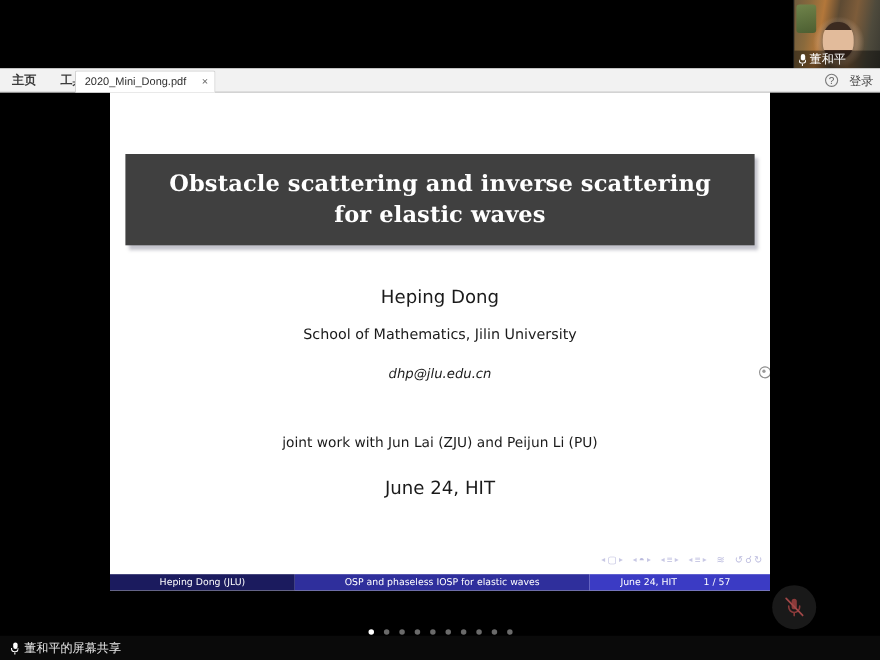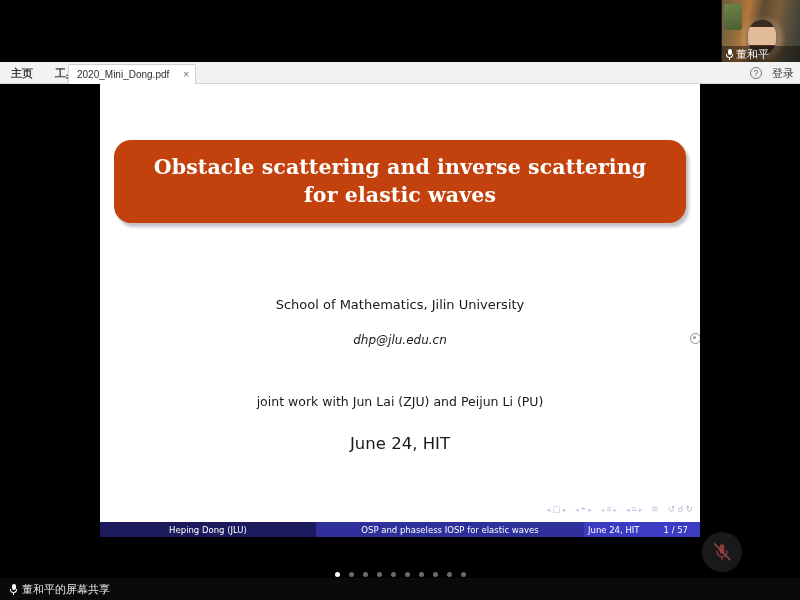--- a/index.html
+++ b/index.html
@@ -192,22 +192,22 @@
     box-sizing: border-box;
     overflow: hidden;
   }
 
   .title-box {
     position: absolute;
     left: 14px;
     top: 56px;
     width: 572px;
     height: 83px;
-    background: #c2410c;
-    border-radius: 17px;
+    background: #404040;
+    border-radius: 0;
     box-shadow: 3px 4px 3px rgba(120,120,140,0.45);
     display: flex;
     align-items: center;
     justify-content: center;
   }
   .title-text {
     color: #ffffff;
     font-family: "DejaVu Serif", serif;
     font-weight: bold;
     font-size: 20.5px;
@@ -294,21 +294,21 @@
     font-family: "DejaVu Sans", sans-serif;
   }
   .beamer-foot .seg {
     display: flex;
     align-items: center;
     justify-content: center;
     height: 15px;
     white-space: nowrap;
     overflow: hidden;
   }
-  .foot-a { width: 216px; background: #1b1b5e; }
+  .foot-a { width: 168px; background: #1b1b5e; }
   .foot-b { width: 268px; background: #2f2f9c; }
   .foot-c { flex: 1; background: #3b3bc4; justify-content: flex-end; padding-right: 8px; gap: 24px; }
 
   
   .cursor-ring {
     position: absolute;
     left: 590px;
     top: 249px;
     width: 9px; height: 9px;
     border: 1px solid #8d8d8d;
@@ -407,20 +407,21 @@
     </div>
   </div>
 
   <div id="slide">
 
     <div class="title-box">
       <div class="title-text">Obstacle scattering and inverse scattering
 for elastic waves</div>
     </div>
 
+    <div class="author">Heping Dong</div>
     <div class="affil">School of Mathematics, Jilin University</div>
     <div class="email">dhp@jlu.edu.cn</div>
     <div class="joint">joint work with Jun Lai (ZJU) and Peijun Li (PU)</div>
     <div class="date">June 24, HIT</div>
 
     <div class="cursor-ring"></div>
 
     <div class="navsyms">
       <span class="dot">◂</span>
         <span>▢</span>

